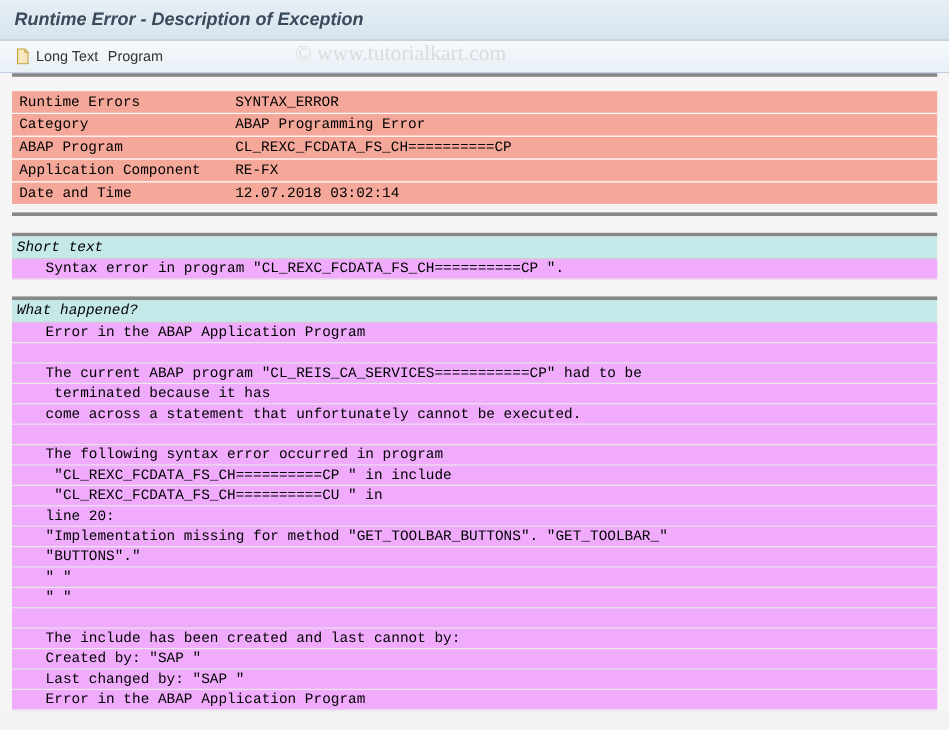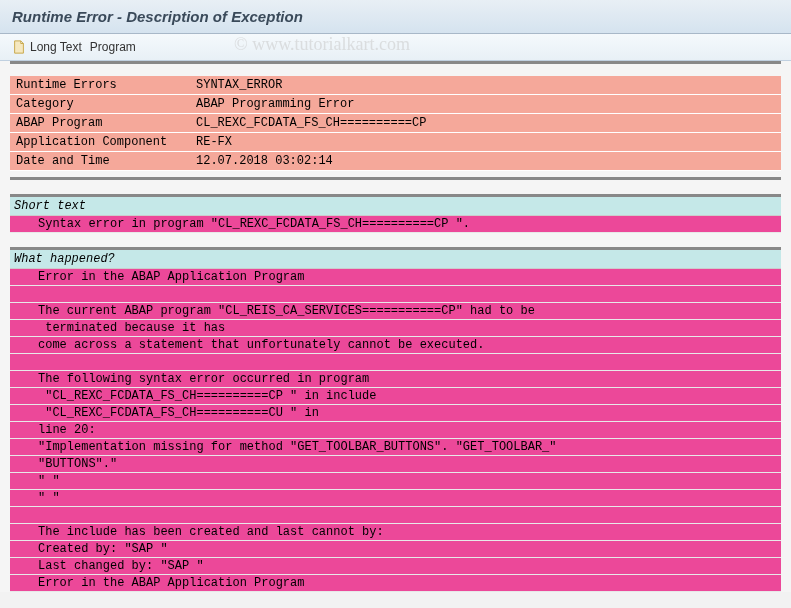--- a/index.html
+++ b/index.html
@@ -78,31 +78,31 @@
       border-top: 3px solid #888;
     }
     .section-header {
       background: #c5e8e8;
       padding: 2px 4px;
       border-bottom: 1px solid #ccc;
       white-space: pre;
       font-style: italic;
     }
     .section-line {
-      background: #ec4899;
+      background: #f0abfc;
       padding: 1px 4px 1px 28px;
       border-bottom: 1px solid #e8e8e8;
       white-space: pre;
       min-height: 16px;
     }
     .section-line.indent1 { padding-left: 28px; }
     .watermark {
       position: absolute;
       top: 34px;
-      left: 234px;
+      left: 246px;
       font-size: 18px;
       color: rgba(200,200,200,0.55);
       font-family: Georgia, serif;
       pointer-events: none;
       white-space: nowrap;
     }
     .main-scroll {
         height: 436px;
     }
   </style>

